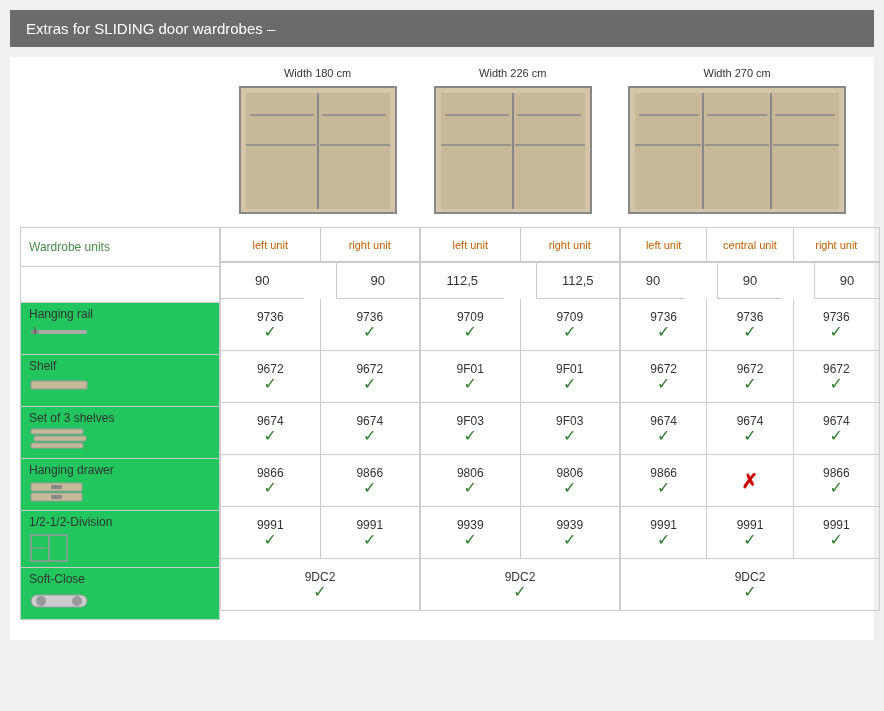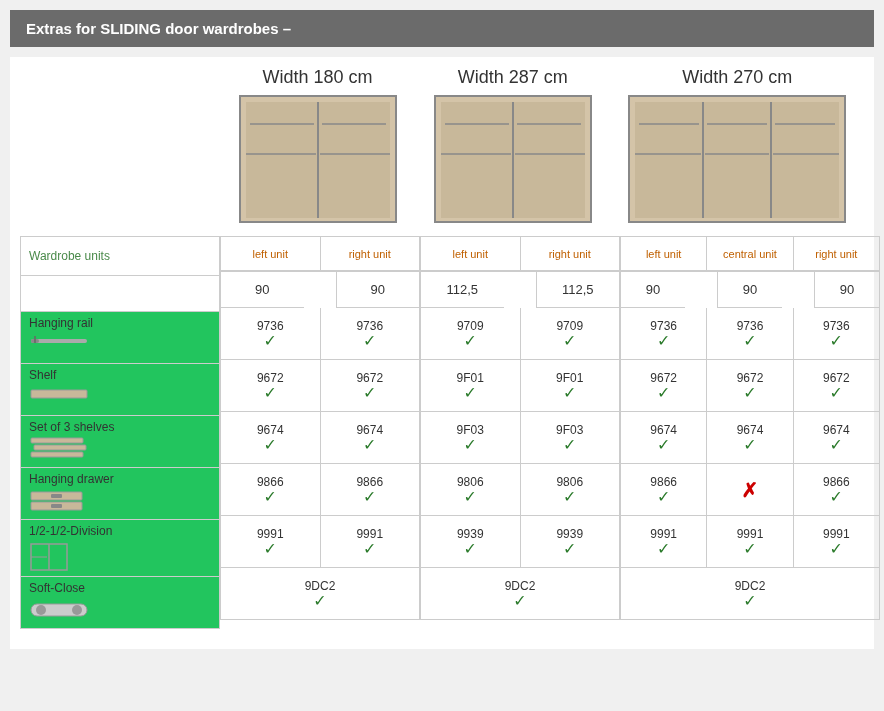--- a/index.html
+++ b/index.html
@@ -9,21 +9,21 @@
       width: 884px;
       background: #f0f0f0;
       padding: 10px;
     }
 
     .header-bar {
       background: #6b6b6b;
       color: white;
       padding: 10px 16px;
       font-size: 15px;
-      font-weight: bold;
+      font-weight: normal;
       margin-bottom: 10px;
     }
 
     .main-content {
       background: white;
       padding: 10px 10px 20px 10px;
       display: flex;
       flex-direction: column;
     }
 
@@ -39,21 +39,21 @@
       display: flex;
       flex-direction: column;
       align-items: center;
     }
 
     .wardrobe-180 { width: 200px; }
     .wardrobe-226 { width: 200px; }
     .wardrobe-270 { width: 260px; }
 
     .wardrobe-title {
-      font-size: 18px;
+      font-size: 11px;
       color: #333;
       margin-bottom: 6px;
       text-align: center;
     }
 
     
     .wardrobe-svg {
       margin-bottom: 4px;
     }
 
@@ -251,21 +251,21 @@
 
           <line x1="82" y1="60" x2="152" y2="60" stroke="#888" stroke-width="1.5"></line>
 
           <line x1="12" y1="30" x2="76" y2="30" stroke="#888" stroke-width="1.5"></line>
 
           <line x1="84" y1="30" x2="148" y2="30" stroke="#888" stroke-width="1.5"></line>
         </svg>
       </div>
 
       <div class="wardrobe-column wardrobe-226">
-        <div class="wardrobe-title">Width 287 cm</div>
+        <div class="wardrobe-title">Width 226 cm</div>
         <svg class="wardrobe-svg" width="160" height="130" viewBox="0 0 160 130">
           <rect x="2" y="2" width="156" height="126" fill="#d4c4a8" stroke="#888" stroke-width="2"></rect>
           <rect x="8" y="8" width="144" height="116" fill="#c8b89a"></rect>
           <line x1="80" y1="8" x2="80" y2="124" stroke="#888" stroke-width="2"></line>
           <line x1="8" y1="60" x2="78" y2="60" stroke="#888" stroke-width="1.5"></line>
           <line x1="82" y1="60" x2="152" y2="60" stroke="#888" stroke-width="1.5"></line>
           <line x1="12" y1="30" x2="76" y2="30" stroke="#888" stroke-width="1.5"></line>
           <line x1="84" y1="30" x2="148" y2="30" stroke="#888" stroke-width="1.5"></line>
         </svg>
       </div>

